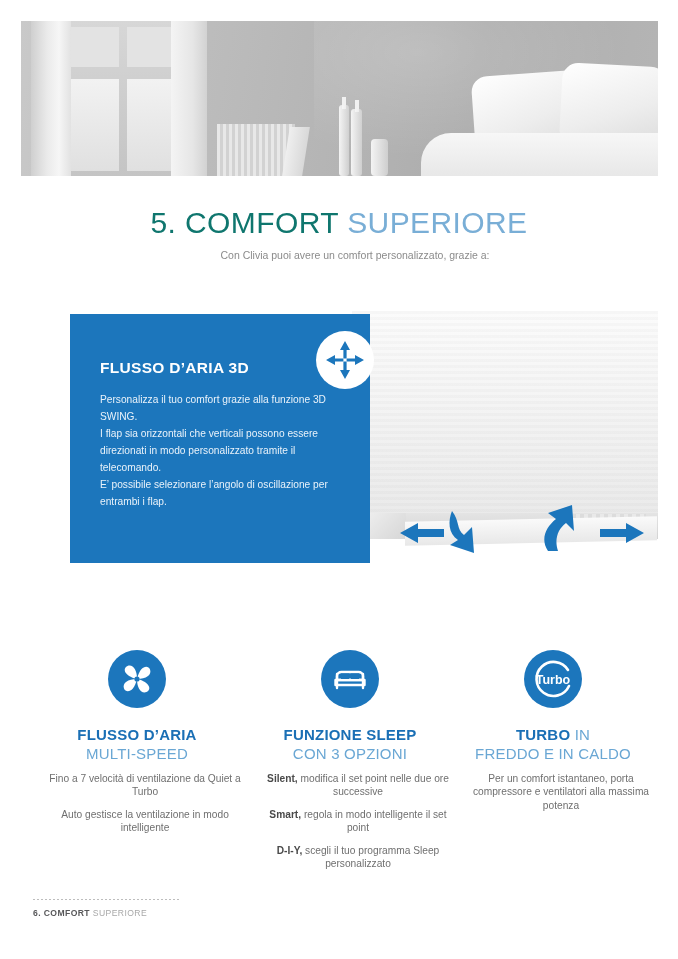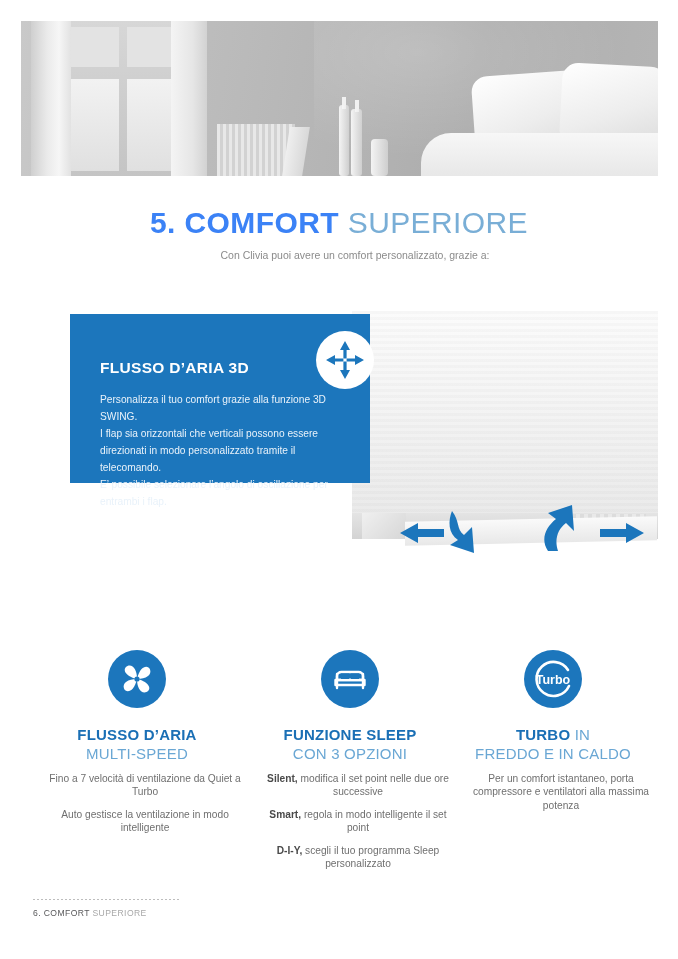--- a/index.html
+++ b/index.html
@@ -72,30 +72,30 @@
     position:absolute;left:400px;top:112px;width:258px;height:48px;
     background:linear-gradient(180deg,#f7f7f7,#e6e6e6);
     border-radius:30px 6px 0 0;
   }
 
   
   .title{
     position:absolute;left:0;top:206px;width:678px;text-align:center;
     font-size:30px;letter-spacing:.4px;white-space:nowrap;
   }
-  .title .bold{font-weight:bold;color:#3b82f6;}
+  .title .bold{font-weight:normal;color:#0f766e;}
   .title .light{font-weight:300;color:#79aed6;}
   .subtitle{
     position:absolute;left:16px;top:249px;width:678px;text-align:center;
     font-size:10.5px;color:#8b8b8b;
   }
 
   
   .bluepanel{
-    position:absolute;left:70px;top:314px;width:300px;height:169px;
+    position:absolute;left:70px;top:314px;width:300px;height:249px;
     background:#1c76bc;
   }
   .bp-title{
     position:absolute;left:30px;top:45px;
     font-size:15.5px;font-weight:bold;color:#ffffff;letter-spacing:.3px;
   }
   .bp-body{
     position:absolute;left:30px;top:77px;width:250px;
     font-size:10.2px;line-height:17px;color:#e9f2fa;
   }
@@ -156,21 +156,21 @@
   .ctext b{color:#4a4a4a;font-weight:bold;}
   .ctext p{margin:0 0 9px 16px;}
   .ctext p:last-child{margin-bottom:0;}
 
   
   .foot-rule{
     position:absolute;left:33px;top:899px;width:148px;height:1px;
     background:repeating-linear-gradient(90deg,#bdbdbd 0 2px,rgba(255,255,255,0) 2px 4px);
   }
   .foot-text{position:absolute;left:33px;top:908px;font-size:8.6px;letter-spacing:.4px;}
-  .foot-text .fb{font-weight:normal;color:#58585a;margin-top:18px;}
+  .foot-text .fb{font-weight:bold;color:#58585a;margin-top:18px;}
   .foot-text .fl{color:#a8a8a8;}
 </style>
 </head>
 <body>
 
 <div class="page">
 
   <div class="hero">
     <div class="hero-wall"></div>
     <div class="hero-wallshade"></div>

